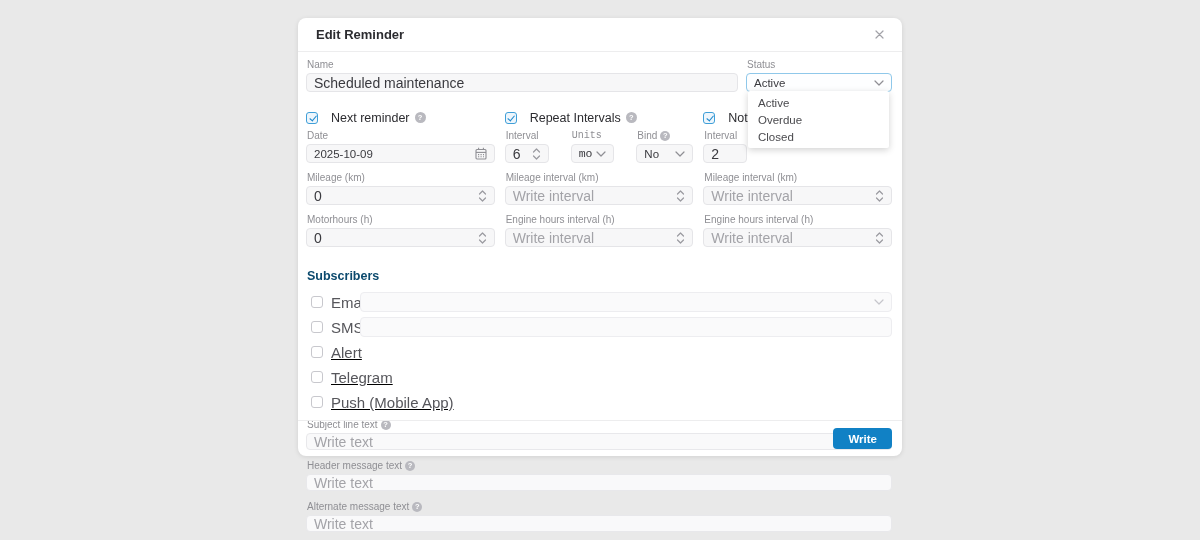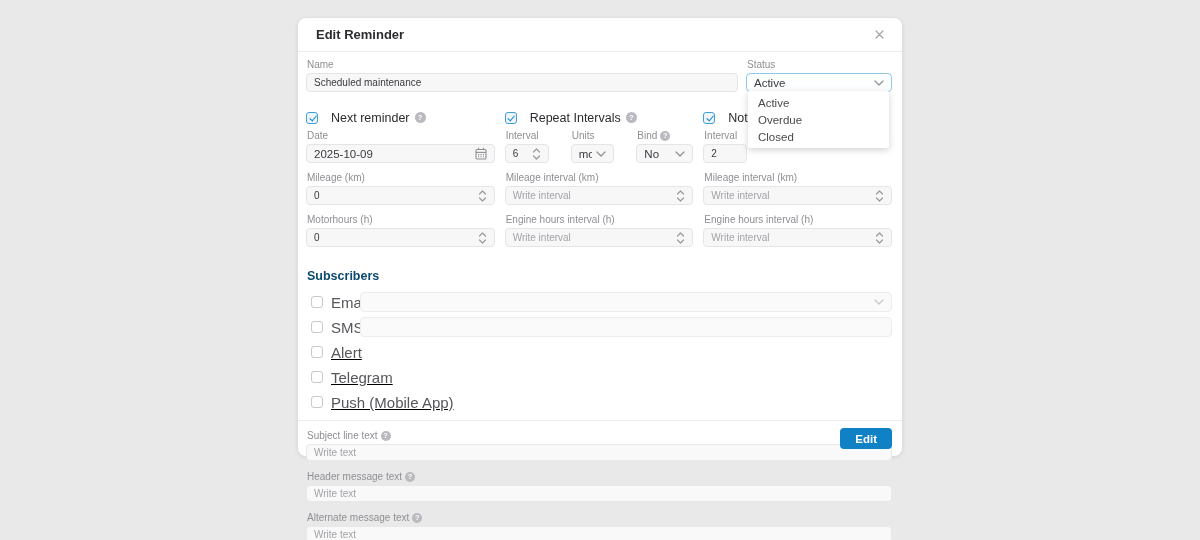--- a/index.html
+++ b/index.html
@@ -23,21 +23,21 @@
   .close-btn { display: flex; align-items: center; cursor: pointer; padding: 2px; }
   .modal-body { padding: 8px 10px 0 8px; }
 
   .label { display: flex; align-items: flex-start; gap: 3px; font-size: 10px; color: #8f8f94; margin: 0 0 3px 1px; line-height: 1; }
   .field {
     height: 19px; background: #f7f7f8; border: 1px solid #e5e5e8; border-radius: 4px;
     display: flex; align-items: center; padding: 0 7px; font-size: 11.5px; color: #3a3a3f; gap: 4px;
   }
   .field input {
     border: none; background: transparent; outline: none; flex: 1; min-width: 0;
-    font-family: "Liberation Sans", sans-serif; font-size: 10px; color: #3a3a3f; padding: 0;
+    font-family: "Liberation Sans", sans-serif; font-size: 14px; color: #3a3a3f; padding: 0;
   }
   .field input::placeholder { color: #a3a3a8; }
   .field .value { flex: 1; white-space: nowrap; overflow: hidden; }
   .light-field { background: #fafafb; border-color: #ededf0; }
 
   .row1 { display: flex; gap: 8px; }
   .grp-name { flex: 1; }
   .grp-status { width: 146px; flex: none; }
   .status-field { background: #fdfeff; border-color: #8fc8ea; }
 
@@ -54,21 +54,21 @@
   }
 
   .help { width: 10px; height: 10px; border-radius: 50%; background: #b9b9bf; flex: none;
     display: inline-flex; align-items: center; justify-content: center; }
   .help::after { content: "?"; color: #fff; font-size: 7.5px; font-weight: 700; line-height: 1; }
   .help.lg { width: 11px; height: 11px; }
 
   .fgroup { margin-bottom: 10px; }
   .inline-fields { display: flex; gap: 22px; }
   .w-int { width: 44px; flex: none; }
-  .w-units { flex: 1; min-width: 0; }
+  .w-units { flex: 1; min-width: 0; font-family: Liberation Mono, monospace; }
   .w-bind { width: 57px; flex: none; }
 
   .subs-title { font-size: 12.5px; font-weight: 700; color: #0c4a6e; margin: 12px 0 9px 1px; }
   .sub-row { display: flex; align-items: center; margin-bottom: 5px; min-height: 20px; }
   .sub-left { display: flex; align-items: center; width: 54px; min-width: 54px; padding-left: 5px; }
   .sub-left.auto { width: auto; min-width: 0; text-decoration: underline; }
   .sub-label { font-size: 15px; color: #56565b; margin-left: 8px; white-space: nowrap; }
   .sub-left .help { margin-left: 3px; }
   .sub-field { flex: 1; height: 20px; }
 
@@ -333,21 +333,21 @@
       </div>
     </div>
 
     <div class="sub-row">
       <div class="sub-left auto">
         <span class="checkbox"></span>
         <span class="sub-label">Push (Mobile App)</span>
       </div>
     </div>
 
-    <div class="msg-group" style="margin-top:19px;">
+    <div class="msg-group" style="margin-top:8px;">
       <label class="label">
           <span>Subject line text</span>
           <span class="help"></span>
         </label>
       <div class="field">
         <input type="text" placeholder="Write text" style="">
       </div>
     </div>
 
     <div class="msg-group">
@@ -366,21 +366,21 @@
           <span class="help"></span>
         </label>
       <div class="field">
         <input type="text" placeholder="Write text" style="">
       </div>
     </div>
 
   </div>
 
   <div class="modal-footer">
-    <button class="save-btn">Edit</button>
+    <button class="save-btn">Write</button>
   </div>
 
   <div class="dropdown">
     <div class="dropdown-item">Active</div>
     <div class="dropdown-item">Overdue</div>
     <div class="dropdown-item">Closed</div>
   </div>
 
 </div>
 

